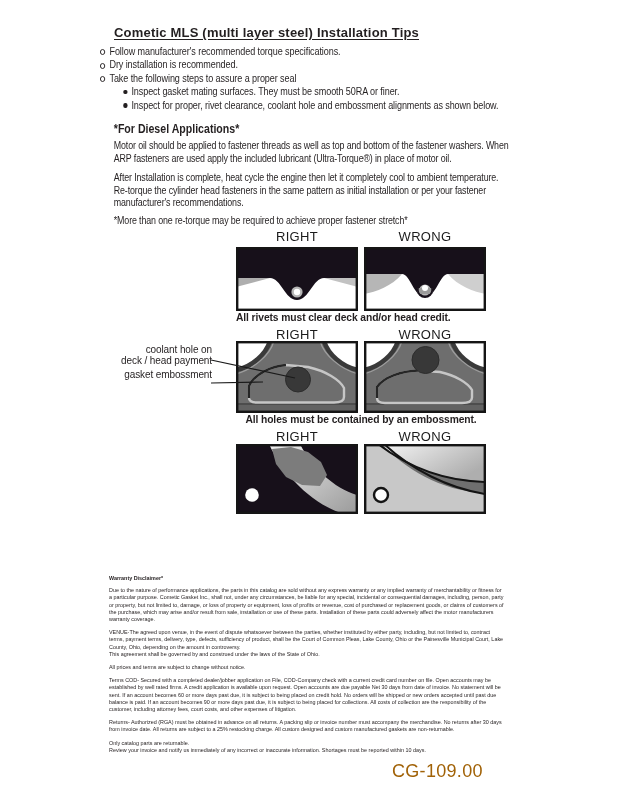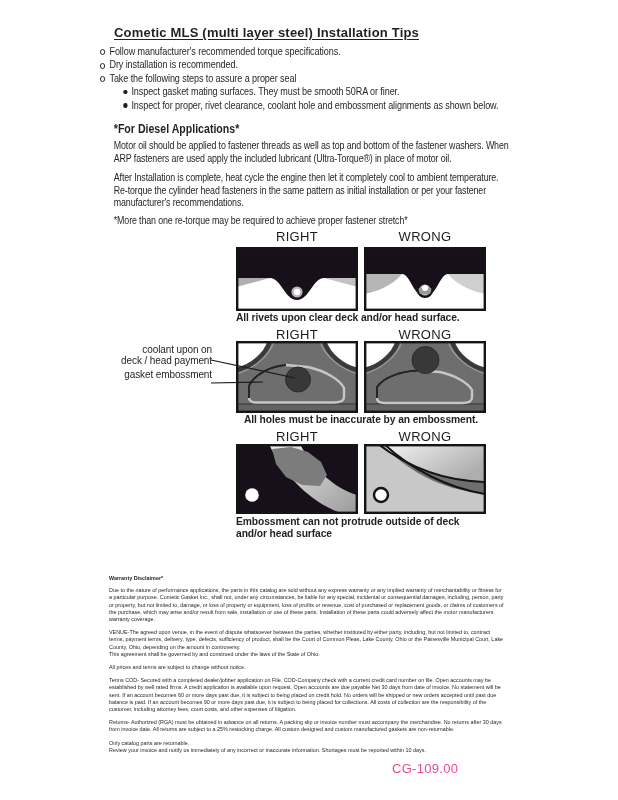--- a/index.html
+++ b/index.html
@@ -36,21 +36,21 @@
   .leader{position:absolute;left:210px;top:352px;z-index:5;}
   
   .legal{
     position:absolute;left:109px;top:575px;width:440px;
     transform:scaleX(.9);transform-origin:0 0;
     font-size:6px;line-height:7.2px;letter-spacing:0;color:#2a2526;
   }
   .legal .lh{font-weight:700;margin:0 0 5px 0;}
   .legal p{margin:6px 0 0 0;}
   .legal p.tight{margin:0;}
-  .footer-code{position:absolute;left:392px;top:761px;font-size:13px;letter-spacing:.3px;color:#ec4899;}
+  .footer-code{position:absolute;left:392px;top:761px;font-size:18px;letter-spacing:.3px;color:#a16207;}
 </style>
 </head>
 <body>
 
 <div class="page">
 
   <div class="title">Cometic MLS (multi layer steel) Installation Tips</div>
 
   <div class="main">
     <div class="bullet-row">
@@ -100,28 +100,28 @@
     <path d="M122,27 H84 C94,39 110,45 122,47 Z" fill="#cfcfcf"></path>
     <path d="M0,0 H122 V27 H84 C76,27 72,50 61,50 C50,50 46,27 38,27 H0 Z" fill="#17101a"></path>
     <circle cx="61" cy="43" r="7.2" fill="#17101a"></circle>
     <circle cx="61" cy="43" r="5.6" fill="#b5b5b5"></circle>
     <rect x="53.5" y="41" width="15" height="6" fill="#9a9a9a"></rect>
     <circle cx="61" cy="41" r="3" fill="#ffffff"></circle>
     <circle cx="61" cy="43" r="7.2" fill="none" stroke="#17101a" stroke-width="1.8"></circle>
     <rect x="1.2" y="1.2" width="119.6" height="61.6" fill="none" stroke="#151515" stroke-width="2.4"></rect>
   </svg>
 
-  <div class="dcap" style="left:236px;top:312px;">All rivets upon clear deck and/or head surface.</div>
+  <div class="dcap" style="left:236px;top:312px;">All rivets must clear deck and/or head credit.</div>
 
   <div class="dlabel" style="left:236px;top:327px;">RIGHT</div>
   <div class="dlabel" style="left:364px;top:327px;">WRONG</div>
 
   <div class="side-labels">
     <div>
-      <span>coolant upon on</span><br>
+      <span>coolant hole on</span><br>
       <span>deck / head payment</span>
     </div>
     <div class="lbl2">gasket embossment</div>
   </div>
 
   <svg class="leader" width="92" height="40" viewBox="0 0 92 40">
     <line x1="1" y1="8" x2="85" y2="26" stroke="#1a1a1a" stroke-width="1.2"></line>
     <line x1="1" y1="31" x2="53" y2="30" stroke="#1a1a1a" stroke-width="1.2"></line>
   </svg>
 
@@ -150,21 +150,21 @@
     <path d="M38,0 C34,14 18,28 0,33" stroke="#9e9e9e" stroke-width="1.2" fill="none"></path>
     <path d="M122,0 H88 C92,13 106,26 122,29 Z" fill="#ffffff"></path>
     <path d="M88,0 C92,13 106,26 122,29" stroke="#3a3a3a" stroke-width="4.5" fill="none"></path>
     <path d="M84,0 C88,14 104,28 122,33" stroke="#9e9e9e" stroke-width="1.2" fill="none"></path>
     <path d="M13,57 L13,46 C20,36 38,30 54,29.5 L76,31 C92,34.5 104,42 108,49 L108,56.5 C108,60 104,62 98,62 L21,62 C16,62 13,60.5 13,57 Z" fill="none" stroke="#c6c6c6" stroke-width="2.4"></path>
     <path d="M13,57 L13,46 C20,36 38,30 54,29.5" fill="none" stroke="#262626" stroke-width="2.4"></path>
     <circle cx="61.5" cy="19" r="13.5" fill="#383838" stroke="#2c2c2c" stroke-width="1"></circle>
     <rect x="1.2" y="1.2" width="119.6" height="69.6" fill="none" stroke="#151515" stroke-width="2.4"></rect>
   </svg>
 
-  <div class="dcap center" style="left:236px;top:414px;width:250px;">All holes must be inaccurate by an embossment.</div>
+  <div class="dcap center" style="left:236px;top:414px;width:250px;">All holes must be contained by an embossment.</div>
 
   <div class="dlabel" style="left:236px;top:429px;">RIGHT</div>
   <div class="dlabel" style="left:364px;top:429px;">WRONG</div>
 
   <svg class="dbox" style="left:236px;top:444px;" width="122" height="70" viewBox="0 0 122 70">
     <defs>
       <linearGradient id="band1" x1="0" y1="0" x2="1" y2="1">
         <stop offset="0" stop-color="#f0f0f0"></stop>
           <stop offset="1" stop-color="#9b9b9b"></stop>
       </linearGradient>
@@ -185,21 +185,20 @@
     </defs>
     <rect width="122" height="70" fill="#c8c8c8"></rect>
     <path d="M14,0 H120.8 V36 C80,38 46,22 14,0 Z" fill="url(#band2)"></path>
     <path d="M14,0 C42,22 78,36 120.8,37 L120.8,49 C76,47 40,24 18,0 Z" fill="#6f6f6f"></path>
     <path d="M14,0 C44,23 80,37 120.8,38" stroke="#141414" stroke-width="2" fill="none"></path>
     <path d="M20,0 C48,26 84,44 120.8,50" stroke="#141414" stroke-width="2" fill="none"></path>
     <circle cx="17" cy="51" r="7" fill="#ffffff" stroke="#141414" stroke-width="2.4"></circle>
     <rect x="1.2" y="1.2" width="119.6" height="67.6" fill="none" stroke="#151515" stroke-width="2.4"></rect>
   </svg>
 
-  <div class="dcap" style="left:236px;top:516px;width:240px;">Embossment can not protrude outside of deck and/or head surface</div>
 
   <div class="legal">
     <div class="lh">Warranty Disclaimer*</div>
     <p class="tight">Due to the nature of performance applications, the parts in this catalog are sold without any express warranty or any implied warranty of merchantability or fitness for a particular purpose.  Cometic Gasket Inc., shall not, under any circumstances, be liable for any special, incidental or consequential damages, including, person, party or property, but not limited to, damage, or loss of property or equipment, loss of profits or revenue, cost of purchased or replacement goods, or claims of customers of the purchase, which may arise and/or result from sale, installation or use of these parts.  Installation of these parts could adversely affect the motor manufacturers warranty coverage.</p>
     <p>VENUE-The agreed upon venue, in the event of dispute whatsoever between the parties, whether instituted by either party, including, but not limited to, contract terms, payment terms, delivery, type, defects, sufficiency of product, shall be the Court of Common Pleas, Lake County, Ohio or the Painesville Municipal Court, Lake County, Ohio, depending on the amount in controversy.</p>
     <p class="tight">This agreement shall be governed by and construed under the laws of the State of Ohio.</p>
     <p>All prices and terms are subject to change without notice.</p>
     <p>Terms COD- Secured with a completed dealer/jobber application on File, COD-Company check with a current credit card number on file.  Open accounts may be established by well rated firms.  A credit application is available upon request.  Open accounts are due payable Net 30 days from date of invoice.  No statement will be sent.  If an account becomes 60 or more days past due, it is subject to being placed on credit hold.  No orders will be shipped or new orders accepted until past due balance is paid.  If an account becomes 90 or more days past due, it is subject to being placed for collections.  All costs of collection are the responsibility of the customer, including attorney fees, court costs, and other expenses of litigation.</p>
     <p>Returns- Authorized (RGA) must be obtained in advance on all returns.  A packing slip or invoice number must accompany the merchandise.  No returns after 30 days from invoice date.  All returns are subject to a 25% restocking charge.  All custom designed and custom manufactured gaskets are non-returnable.</p>
     <p>Only catalog parts are returnable.</p>

